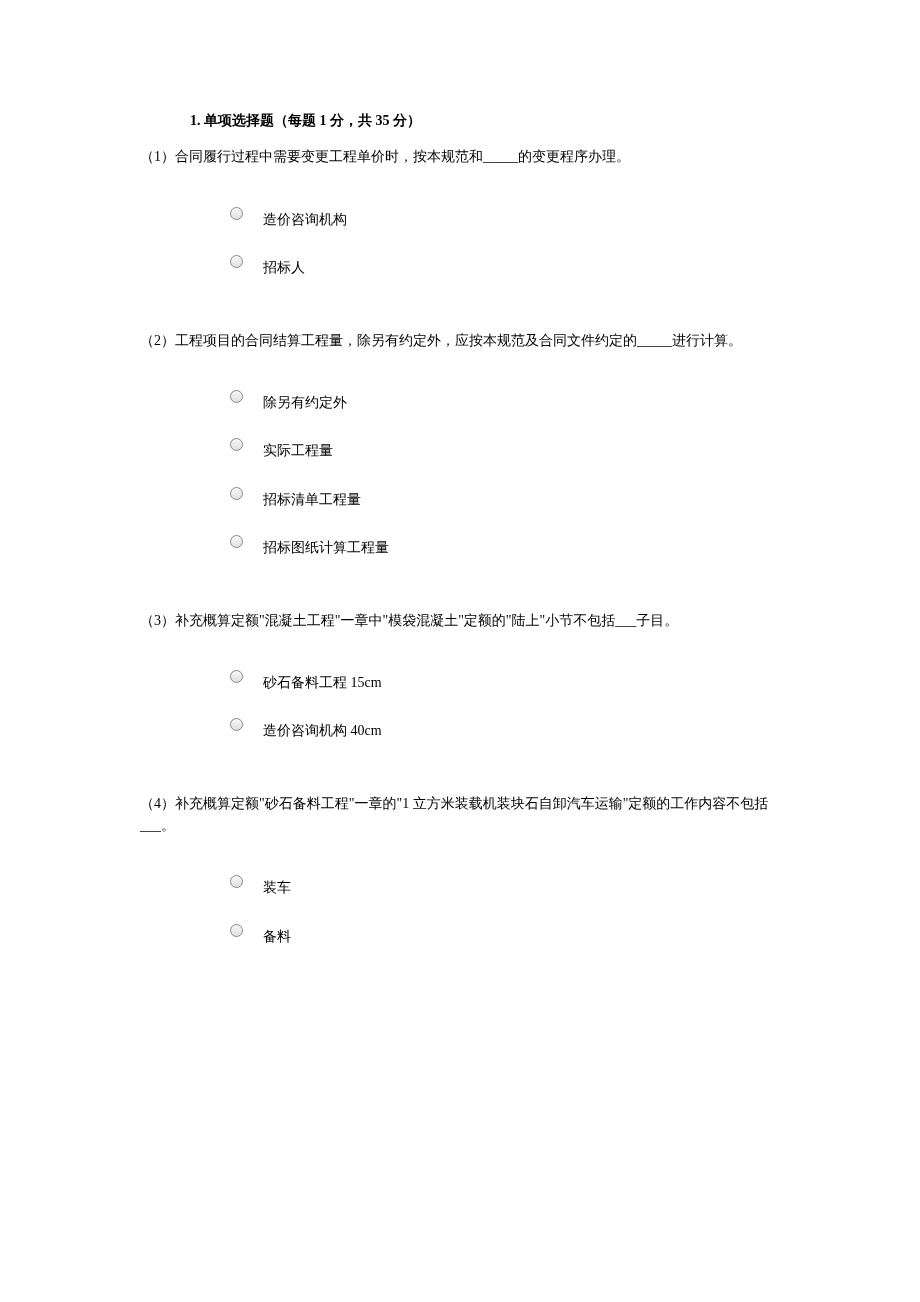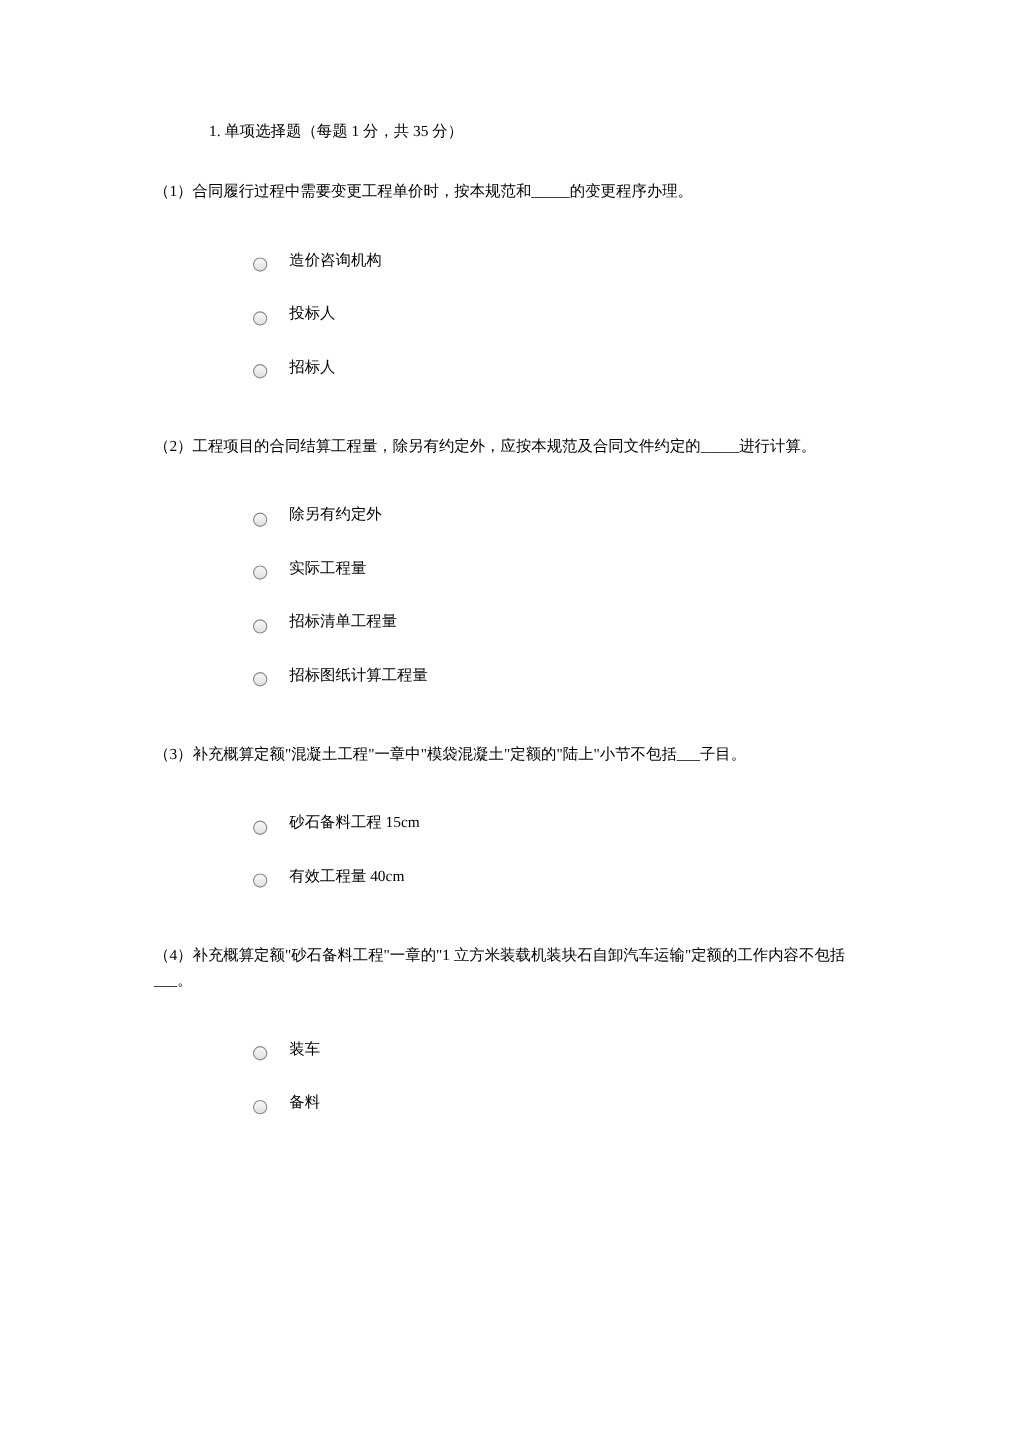--- a/index.html
+++ b/index.html
@@ -10,36 +10,36 @@
     body {
       font-family: "SimSun", "宋体", serif;
       font-size: 14px;
       color: #000;
       background: #fff;
       width: 920px;
       padding: 110px 140px 60px 140px;
       line-height: 1.6;
     }
     .section-title {
-      font-weight: normal;
+      font-weight: bold;
       margin-left: 50px;
-      margin-bottom: 32px;
+      margin-bottom: 14px;
     }
     .question {
       margin-bottom: 30px;
     }
     .question-text {
       margin-bottom: 40px;
     }
     .options {
       margin-left: 90px;
     }
     .option {
       display: flex;
-      align-items: flex-end;
+      align-items: flex-start;
       margin-bottom: 26px;
     }
     .radio {
       width: 13px;
       height: 13px;
       border-radius: 50%;
       border: 1px solid #888;
       background: linear-gradient(to bottom, #f8f8f8, #e0e0e0);
       margin-right: 20px;
       flex-shrink: 0;
@@ -62,24 +62,20 @@
 </div>
 
 <div class="question">
   <div class="question-text">
     <span>（1）</span><span>合同履行过程中需要变更工程单价时，按本规范和_____的变更程序办理。</span>
   </div>
   <div class="options">
     <div class="option">
       <span class="radio"></span>
       <span class="option-label">造价咨询机构</span>
-    </div>
-    <div class="option">
-      <span class="radio"></span>
-      <span class="option-label">投标人</span>
     </div>
     <div class="option">
       <span class="radio"></span>
       <span class="option-label">招标人</span>
     </div>
   </div>
 </div>
 
 <div class="spacer"></div>
 
@@ -113,21 +109,21 @@
   <div class="question-text">
     <span>（3）</span><span>补充概算定额"混凝土工程"一章中"模袋混凝土"定额的"陆上"小节不包括___子目。</span>
   </div>
   <div class="options">
     <div class="option">
       <span class="radio"></span>
       <span class="option-label">砂石备料工程 15cm</span>
     </div>
     <div class="option">
       <span class="radio"></span>
-      <span class="option-label">有效工程量 40cm</span>
+      <span class="option-label">造价咨询机构 40cm</span>
     </div>
   </div>
 </div>
 
 <div class="spacer"></div>
 
 <div class="question">
   <div class="question-text">
     <span>（4）</span><span>补充概算定额"砂石备料工程"一章的"1 立方米装载机装块石自卸汽车运输"定额的工作内容不包括___。</span>
   </div>

